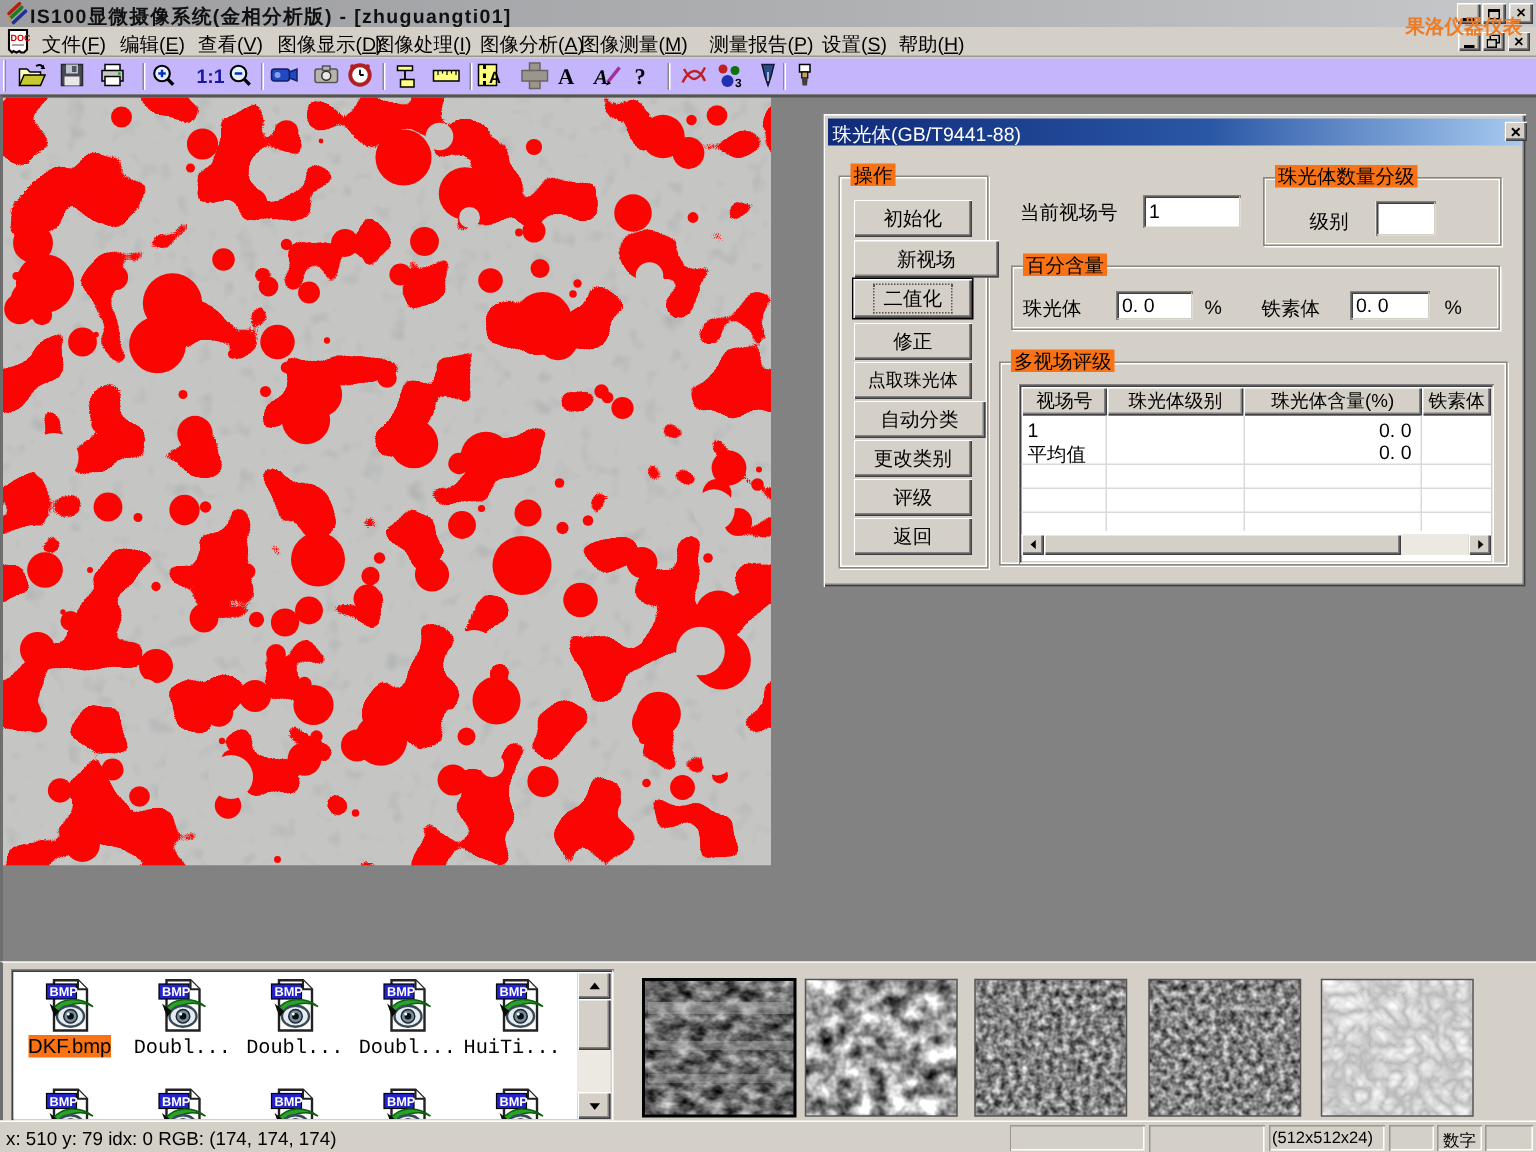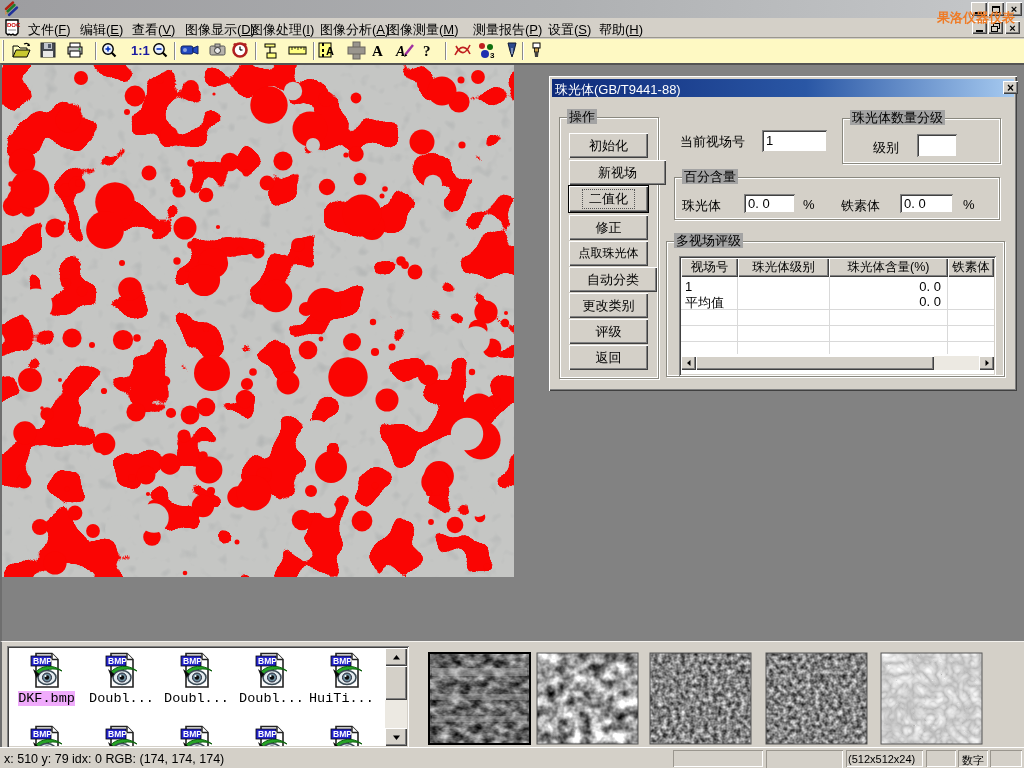--- a/index.html
+++ b/index.html
@@ -2,34 +2,35 @@
 <html><head><meta charset="utf-8"><style>
 *{margin:0;padding:0;box-sizing:border-box}
 html,body{width:1024px;height:768px;overflow:hidden}
 body{font-family:"Liberation Sans",sans-serif;font-size:13px;background:#d4d0c8;position:relative}
 .abs{position:absolute}
 .raised{background:#d4d0c8;box-shadow:inset 1px 1px 0 #fff,inset -1px -1px 0 #404040,inset -2px -2px 0 #808080}
 .btn{background:#d4d0c8;box-shadow:inset 1px 1px 0 #fff,inset -1px -1px 0 #404040,inset -2px -2px 0 #808080;display:flex;align-items:center;justify-content:center}
 .sunk{box-shadow:inset 1px 1px 0 #808080,inset -1px -1px 0 #fff,inset 2px 2px 0 #404040,inset -2px -2px 0 #d4d0c8}
 .inp{background:#fff;box-shadow:inset 1px 1px 0 #808080,inset -1px -1px 0 #d4d0c8,inset 2px 2px 0 #404040;font-size:13px;line-height:1}
 .grp{border:1px solid #8a887f;box-shadow:inset 1px 1px 0 #fff,inset -1px -1px 0 #fff,1px 1px 0 #fff}
-.grplab{position:absolute;background:#a3a3a3;padding:0 2px;font-size:13px;line-height:15px;white-space:nowrap}
+.grplab{position:absolute;background:#f97316;padding:0 2px;font-size:13px;line-height:15px;white-space:nowrap}
 .cjk{white-space:nowrap}
 </style></head>
 <body>
 
 <div class="abs" id="titlebar" style="left:0;top:0;width:1024px;height:18px;background:linear-gradient(90deg,#9d9da0 0%,#aeb0b2 55%,#c6c8ca 100%)">
   <svg class="abs" style="left:3px;top:1px" width="16" height="16" viewBox="0 0 16 16">
     <g stroke-linecap="round" stroke-width="2.4">
       <line x1="3" y1="8" x2="10" y2="1.5" stroke="#b02010"></line>
       <line x1="3.5" y1="11.5" x2="11.5" y2="4" stroke="#1c7a2a"></line>
       <line x1="6" y1="14" x2="14" y2="6.5" stroke="#20309a"></line>
     </g>
     <path d="M2 9 L5 12 L2 14 Z" fill="#c89060"></path>
   </svg>
+  <div class="abs" style="left:20px;top:2px;font-weight:bold;color:#111;font-size:13px;letter-spacing:0.9px">IS100显微摄像系统(金相分析版) - [zhuguangti01]</div>
   <div class="abs btn" style="left:971px;top:2px;width:16px;height:14px">
       <div style="width:8px;height:2px;background:#000;margin-top:7px"></div>
     </div>
   <div class="abs btn" style="left:988px;top:2px;width:16px;height:14px">
       <div style="width:8px;height:7px;border:1px solid #000;border-top-width:2px"></div>
     </div>
   <div class="abs btn" style="left:1006px;top:2px;width:16px;height:14px;font-size:11px;font-weight:bold">×</div>
 </div>
 <div class="abs" style="left:937px;top:9px;color:#ef7b25;font-size:13px;font-weight:bold;z-index:60;letter-spacing:0px">果洛仪器仪表</div>
 
@@ -54,21 +55,21 @@
     </div>
   <div class="abs btn" style="left:988px;top:3px;width:15px;height:13px">
      <svg width="9" height="9" viewBox="0 0 9 9">
         <rect x="2.5" y="0.5" width="6" height="5" fill="none" stroke="#000"></rect>
         <rect x="0.5" y="3.5" width="6" height="5" fill="#d4d0c8" stroke="#000"></rect>
       </svg>
   </div>
   <div class="abs btn" style="left:1005px;top:3px;width:15px;height:13px;font-size:11px;font-weight:bold">×</div>
 </div>
 
-<div class="abs" id="toolbar" style="left:0;top:39px;width:1024px;height:24px;background:#fef9c3">
+<div class="abs" id="toolbar" style="left:0;top:39px;width:1024px;height:24px;background:#c4b5fd">
   <div class="abs" style="left:2px;top:1px;width:2px;height:21px;border-left:1px solid #fff;border-right:1px solid #8a8a8a"></div>
   <svg class="abs" style="left:6px;top:1px" width="545" height="22" viewBox="0 0 545 22">
 
     <g transform="translate(6,2)">
       <path d="M1 15 L1 4 L6 4 L8 6 L15 6 L15 8" fill="#ffffc0" stroke="#000" stroke-width="1"></path>
       <path d="M1 15 L4 8 L18 8 L15 15 Z" fill="#c8c830" stroke="#000" stroke-width="1"></path>
       <path d="M12 2 q4 -2 5 2" fill="none" stroke="#000" stroke-width="1.3"></path>
       <path d="M17 1 l1 3 -3 0 Z" fill="#000"></path>
     </g>
 
@@ -473,21 +474,21 @@
  <path d="M22 1.5 V7.5 H28" fill="#fff" stroke="#222" stroke-width="1.4"></path>
  <rect x="1" y="4" width="20" height="10" fill="#2323cb" stroke="#000" stroke-width="0.8"></rect>
  <text x="3" y="12" font-size="8.5" font-weight="bold" fill="#fff" font-family="Liberation Sans">BMP</text>
  <path d="M5 21 C11 13 23 12 32 19 C25 15 13 17 9 24 Z" fill="#27a427" stroke="#0e5e0e" stroke-width="1"></path>
  <ellipse cx="17" cy="25.5" rx="9" ry="7" fill="#e4ecf0" stroke="#3a4a55" stroke-width="1.6"></ellipse>
  <circle cx="17" cy="25.5" r="4.5" fill="#7090a0" stroke="#223"></circle>
  <circle cx="17" cy="25.5" r="2.2" fill="#0a0a0a"></circle>
  <circle cx="15.5" cy="24" r="1" fill="#fff"></circle>
  <path d="M3 17 L9.5 22 L6.5 26 Z" fill="#0a0a0a"></path>
 </svg></div>
-        <div class="abs" style="left:0px;top:42px;width:75px;text-align:center"><span style="font-family:Liberation Mono, monospace;font-size:13.5px;background:#f0abfc;white-space:nowrap">DKF.bmp</span></div>
+        <div class="abs" style="left:0px;top:42px;width:75px;text-align:center"><span style="font-family:Liberation Sans, sans-serif;font-size:13.5px;background:#f97316;white-space:nowrap">DKF.bmp</span></div>
         <div class="abs" style="left:96px;top:4px;width:34px;height:37px"><svg width="34" height="37" viewBox="0 0 34 37">
  <path d="M6 1.5 H22 L28 7.5 V35 H6 Z" fill="#fff" stroke="#222" stroke-width="1.6"></path>
  <path d="M22 1.5 V7.5 H28" fill="#fff" stroke="#222" stroke-width="1.4"></path>
  <rect x="1" y="4" width="20" height="10" fill="#2323cb" stroke="#000" stroke-width="0.8"></rect>
  <text x="3" y="12" font-size="8.5" font-weight="bold" fill="#fff" font-family="Liberation Sans">BMP</text>
  <path d="M5 21 C11 13 23 12 32 19 C25 15 13 17 9 24 Z" fill="#27a427" stroke="#0e5e0e" stroke-width="1"></path>
  <ellipse cx="17" cy="25.5" rx="9" ry="7" fill="#e4ecf0" stroke="#3a4a55" stroke-width="1.6"></ellipse>
  <circle cx="17" cy="25.5" r="4.5" fill="#7090a0" stroke="#223"></circle>
  <circle cx="17" cy="25.5" r="2.2" fill="#0a0a0a"></circle>
  <circle cx="15.5" cy="24" r="1" fill="#fff"></circle>

